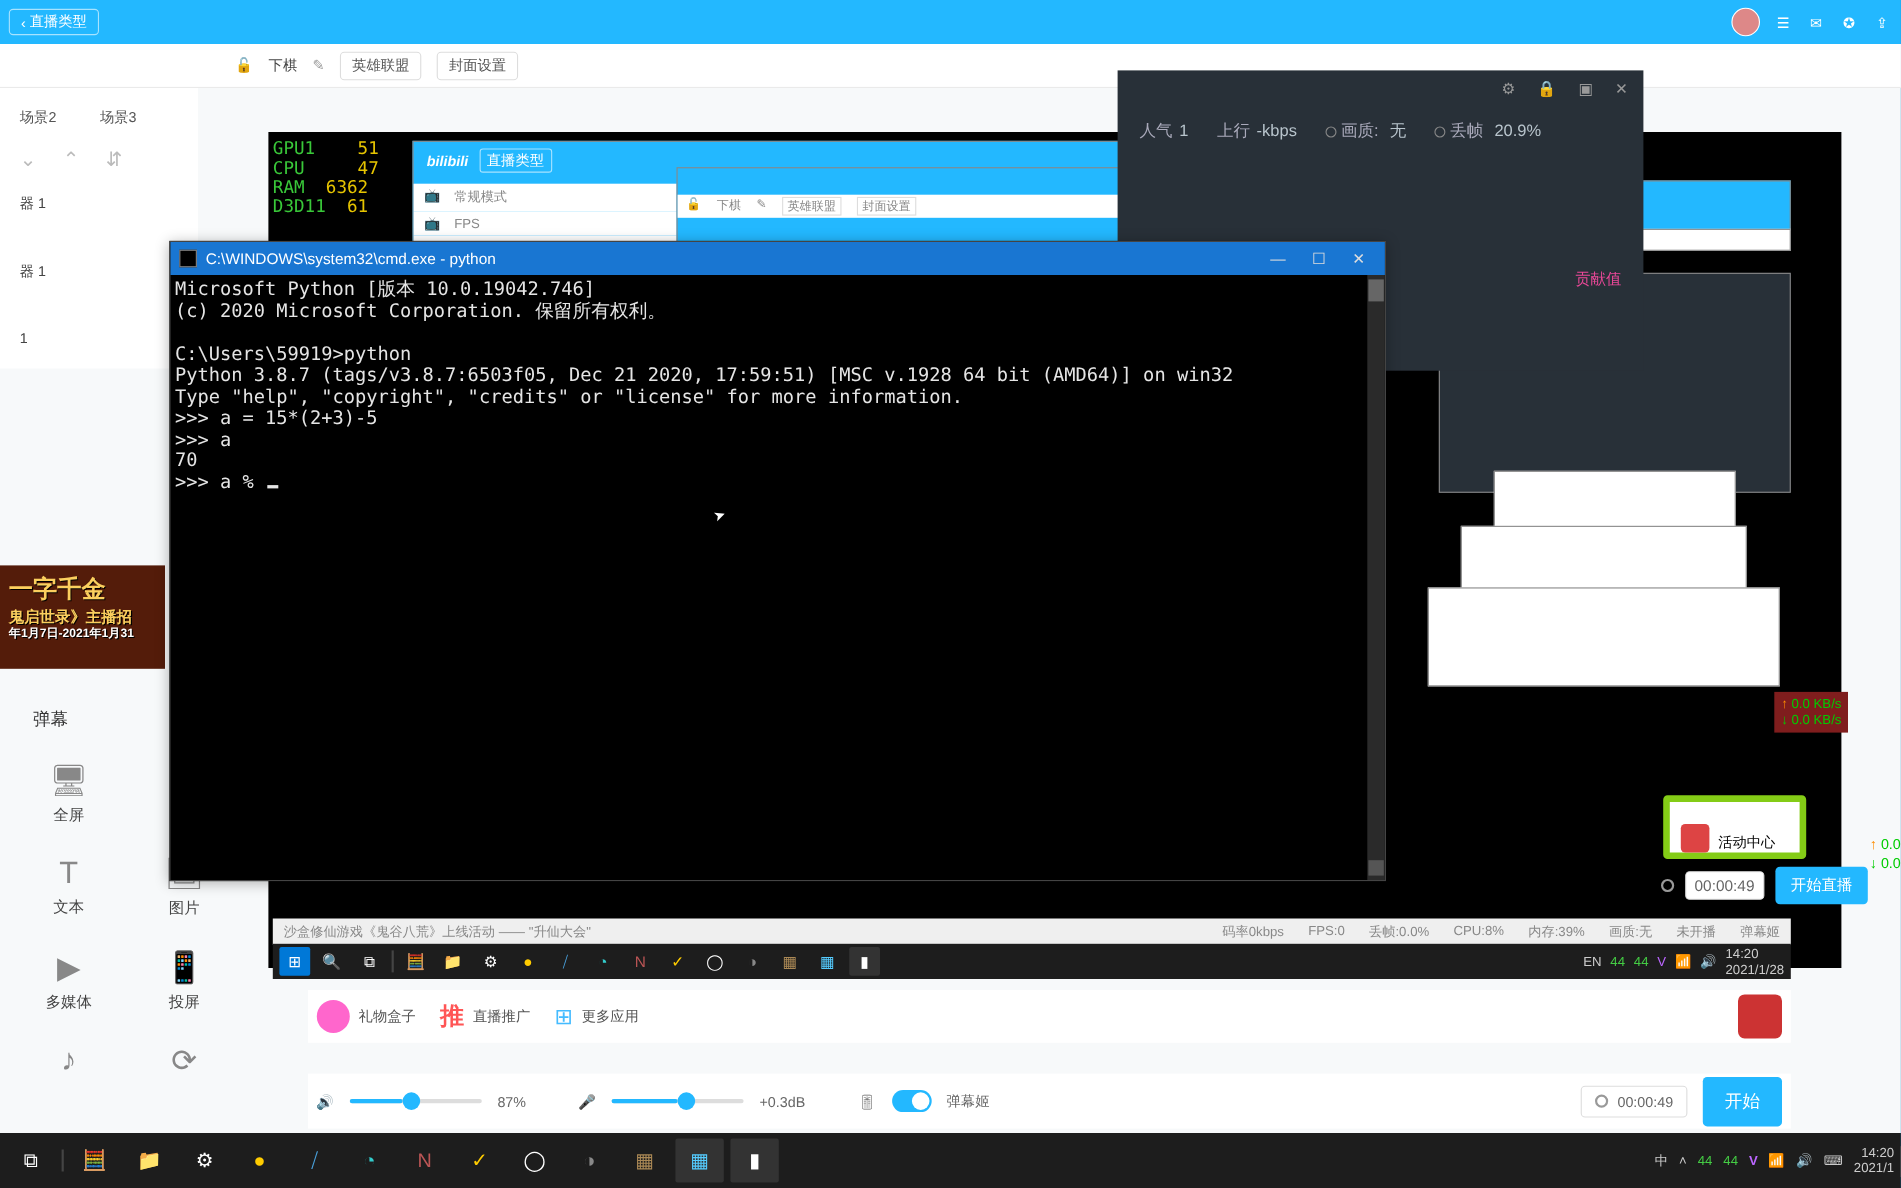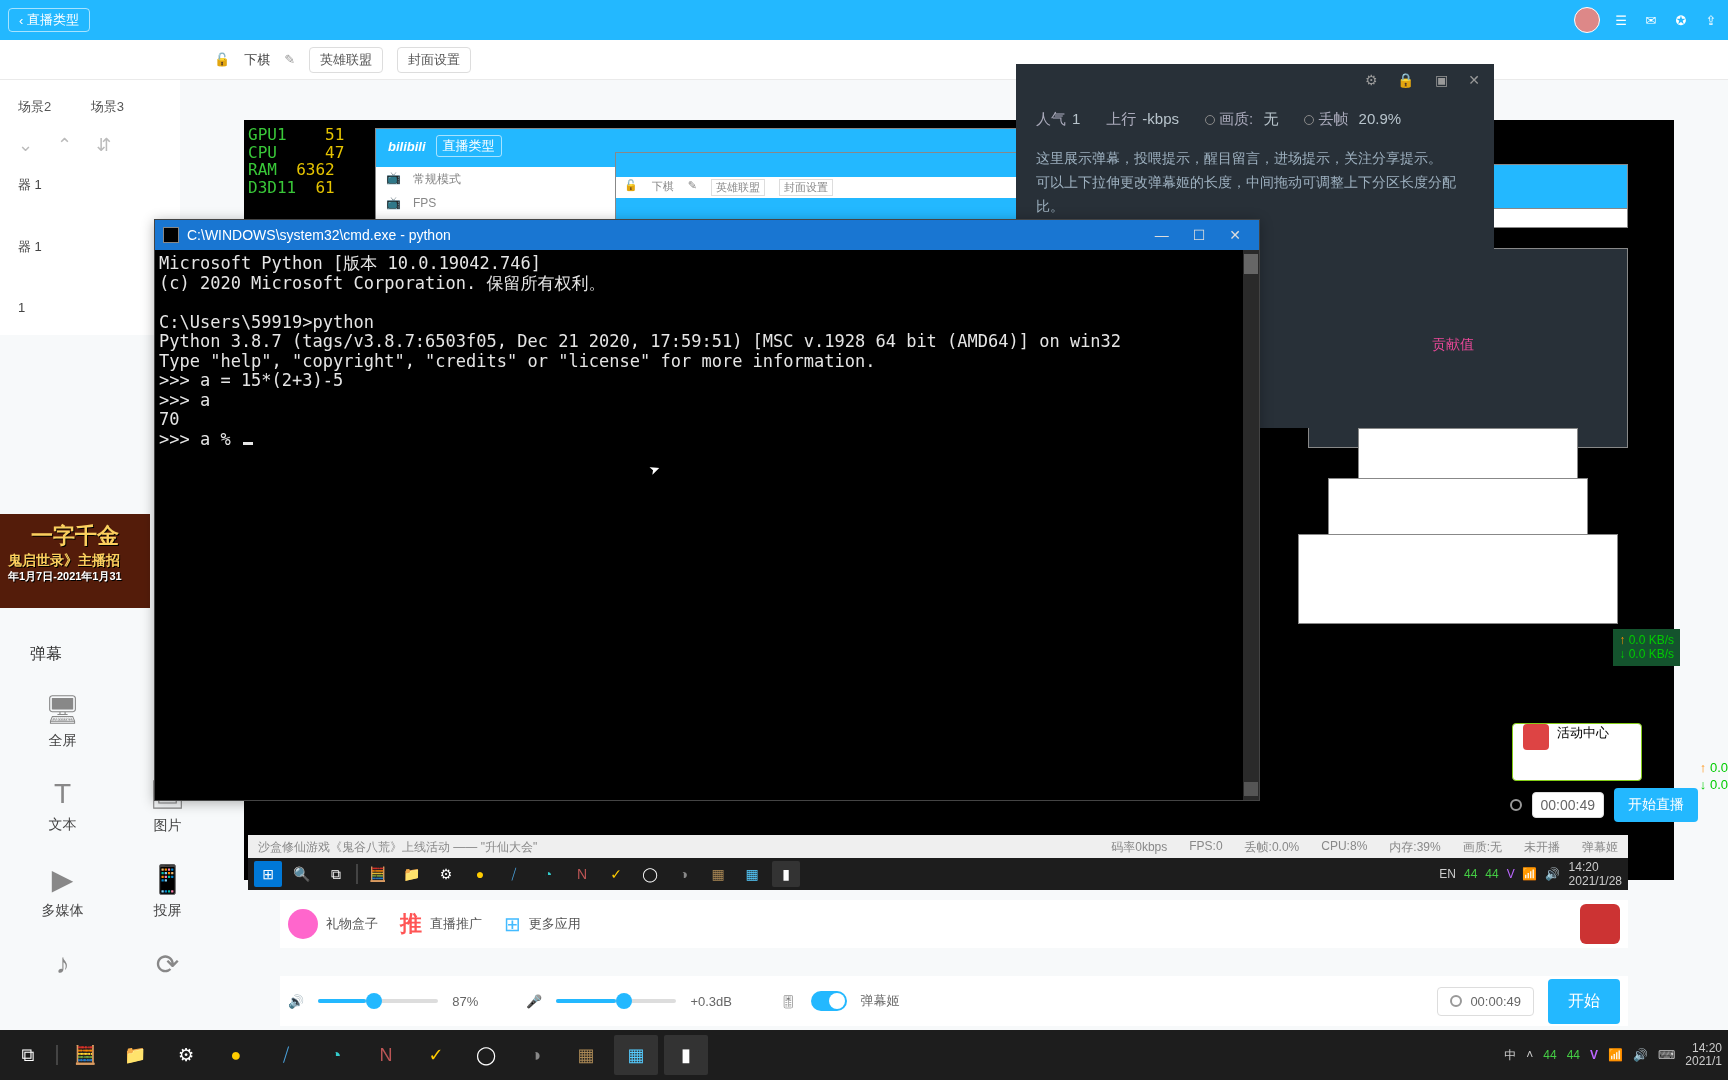--- a/index.html
+++ b/index.html
@@ -67,39 +67,39 @@
 .cmd-title .winctrls { margin-left: auto; display: flex; gap: 24px; padding-right: 10px; color: #ddd; }
 .cmd-title .winctrls span { cursor: pointer; }
 .cmd-body { font-family: Consolas, "Lucida Console", monospace; color: #e5e5e5; font-size: 17px; line-height: 1.15; padding: 4px 4px; white-space: pre; position: relative; }
 .cmd-cursor { display:inline-block; width:10px; height:3px; background:#e5e5e5; margin-left:2px; vertical-align: baseline;}
 .cmd-pointer { position: absolute; left: 495px; top: 210px; color: #fff; font-size: 18px; transform: rotate(-20deg);}
 .cmd-scroll { position: absolute; right: 0; top: 30px; bottom: 0; width: 16px; background: #2a2a2a; }
 .cmd-scroll .thumb { position: absolute; top: 4px; left: 1px; right: 1px; height: 20px; background: #666; }
 .cmd-scroll .thumb2 { position: absolute; bottom: 4px; left: 1px; right: 1px; height: 14px; background: #555; }
 
 
-.activity-box { position: absolute; top: 683px; right: 86px; width: 130px; height: 58px; background: #fff; border: 1px solid #84cc16; border-radius: 4px; display:flex;align-items:flex-start;gap:8px;padding:0 10px;}
+.activity-box { position: absolute; top: 683px; right: 86px; width: 130px; height: 58px; background: #fff; border: 6px solid #84cc16; border-radius: 4px; display:flex;align-items:flex-end;gap:8px;padding:0 10px;}
 .activity-box .act-ico { width:26px;height:26px;background:#d44;border-radius:4px;}
 
 .timer-row { position:absolute; top: 748px; right: 30px; display:flex; align-items:center; gap:10px;}
 .timer-row .rec-dot { width:12px;height:12px;border-radius:50%;border:2px solid #999;}
 .timer-row .timer-val { color:#666;font-size:14px; padding:4px 8px;border:1px solid #ddd;border-radius:4px;background:#fff;}
 .timer-row .start-btn { background:#23b8ff;color:#fff;padding:8px 14px;border-radius:4px;font-size:14px;}
 
 
 .inner-status { position:absolute; top:795px;left:248px;right:100px;height:24px;background:#efefef;color:#888;font-size:12px;display:flex;align-items:center;padding:0 10px;gap:26px;}
 .inner-status .right-side { margin-left:auto; display:flex; gap:22px;}
 .inner-taskbar { position:absolute; top:818px;left:248px;right:100px;height:32px;background:#1d1d1d;display:flex;align-items:center;padding:0 6px;gap:6px;}
 .inner-taskbar .tbtn { width:28px;height:26px;border-radius:2px;display:flex;align-items:center;justify-content:center;color:#fff;font-size:14px;}
 .inner-taskbar .right { margin-left:auto;display:flex;align-items:center;gap:8px;color:#ccc;font-size:12px;}
 .tb-divider { width:2px;height:20px;background:#444;}
 
 
 .promo-banner { position:absolute; top:474px;left:0;width:150px;height:94px;background:#541c0a;color:#fbcf5e;font-size:14px;padding:8px;line-height:1.3;font-weight:bold; text-shadow:1px 1px 0 #000;}
-.promo-banner .big { font-size:22px;text-align:center;}
+.promo-banner .big { font-size:22px;}
 
 
 .promo-row { position:absolute; top:860px; left:280px; right:100px; height:48px; background:#fff; display:flex;align-items:center;gap:22px;padding:0 8px;}
 .promo-row .chip { display:flex;align-items:center;gap:8px;color:#555;cursor:pointer;}
 .promo-row .circ { width:30px;height:30px;border-radius:50%;}
 .promo-row .square { width:40px;height:40px;border-radius:6px;background:#c33; margin-left:auto;}
 
 
 .audio-row { position:absolute; top: 936px; left: 280px; right: 100px; height: 50px; background:#fff; display:flex;align-items:center;gap:14px;padding:0 8px; color:#666;}
 .slider { position:relative; width:120px; height:4px; background:#ddd; border-radius:2px;}
@@ -115,21 +115,21 @@
 .scroll-text .metrics { margin-left:auto; display:flex; gap:26px; color:#666;}
 
 
 .os-taskbar { position:absolute; left:0;right:0;bottom:0;height:50px;background:#1d1d1d;display:flex;align-items:center;padding:0 6px;gap:6px;}
 .os-taskbar .tbtn { width:44px;height:40px;display:flex;align-items:center;justify-content:center;color:#fff;font-size:18px;cursor:pointer;border-radius:2px;}
 .os-taskbar .tbtn.active { background:#333;}
 .os-taskbar .right { margin-left:auto;display:flex;align-items:center;gap:10px;color:#ccc;font-size:12px;}
 .os-taskbar .clock { text-align:right; line-height:1.1;}
 
 
-.kbps-badge { position:absolute; top:589px; right:48px; background:#14532d; color:#0c0; font-size:12px; padding:4px 6px; line-height:1.2;}
+.kbps-badge { position:absolute; top:589px; right:48px; background:#7f1d1d; color:#0c0; font-size:12px; padding:4px 6px; line-height:1.2;}
 .kbps-badge .up::before{content:"↑ ";color:#ff8c00;}
 .kbps-badge .dn::before{content:"↓ ";color:#0c0;}
 .kbps-badge2 { position:absolute; top:720px; right:0px; background:transparent; color:#0c0; font-size:13px; line-height:1.3;}
 .kbps-badge2 .up::before{content:"↑ ";color:#ff8c00;}
 .kbps-badge2 .dn::before{content:"↓ ";color:#0c0;}
 </style>
 </head>
 <body>
 
 <div class="top-header">
@@ -260,24 +260,20 @@
       <span>⚙</span>
       <span>🔒</span>
       <span>▣</span>
       <span>✕</span>
     </div>
     <div class="row1">
       <span><span class="k">人气</span><span>1</span></span>
       <span><span class="k">上行</span><span>-kbps</span></span>
       <span><span class="dot"></span><span class="k">画质:</span> <span>无</span></span>
       <span><span class="dot"></span><span class="k">丢帧</span> <span>20.9%</span></span>
-    </div>
-    <div class="body-text">
-      <div>这里展示弹幕，投喂提示，醒目留言，进场提示，关注分享提示。</div>
-      <div>可以上下拉伸更改弹幕姬的长度，中间拖动可调整上下分区长度分配比。</div>
     </div>
     <div style="height:80px;"></div>
     <div class="tabs">
       <span class="active">高能榜</span>
       <span>流水记录</span>
       <span>醒目留言</span>
       <span class="right">贡献值</span>
     </div>
     <div class="note">高能榜说明 ⓘ</div>
     <div style="height:30px;"></div>

